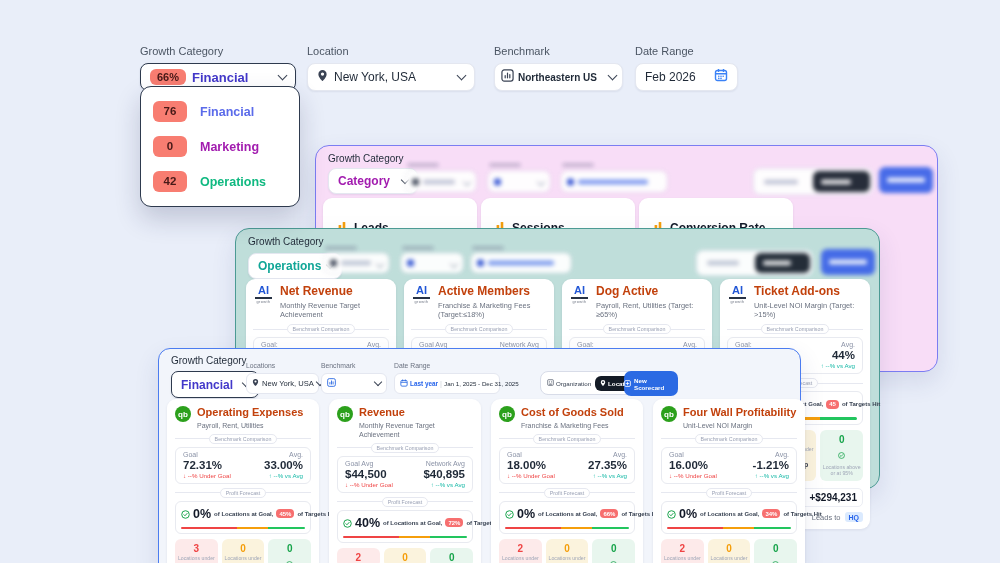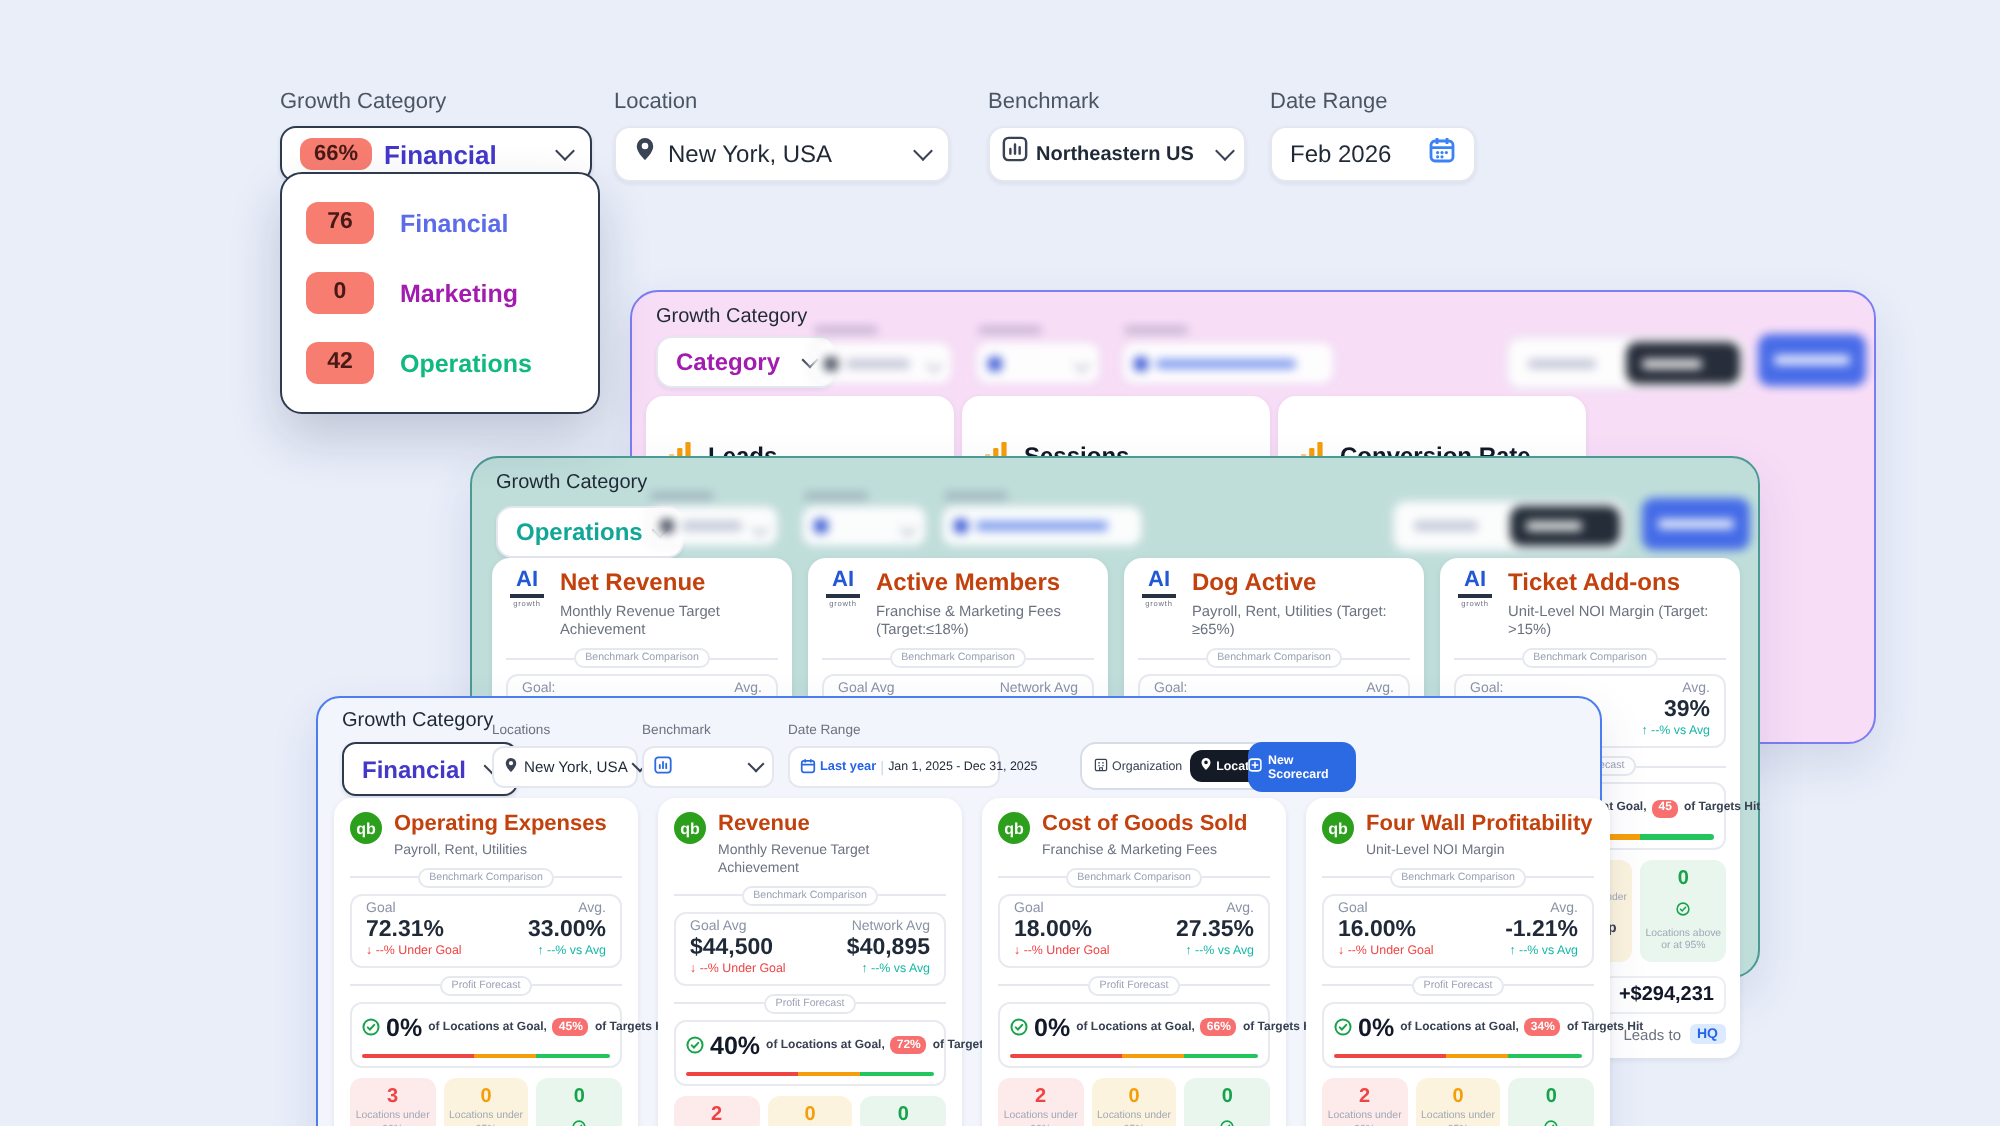--- a/index.html
+++ b/index.html
@@ -448,21 +448,21 @@
           <span class="div-pill">Benchmark Comparison</span>
         </div>
       <div class="stats">
         <div class="s-col">
           <span class="s-label">Goal:</span>
           <span class="s-val">&gt;35%</span>
           <span class="s-under">↓ --% Under Goal</span>
         </div>
         <div class="s-col r">
           <span class="s-label">Avg.</span>
-          <span class="s-val">39%</span>
+          <span class="s-val">44%</span>
           <span class="s-vs">↑ --% vs Avg</span>
         </div>
       </div>
       <div class="divider">
           <span class="div-pill">Profit Forecast</span>
         </div>
       <div class="forecast">
         <div class="fc-row">
           <span><svg width="9" height="9" viewBox="0 0 10 10">
                 <circle cx="5" cy="5" r="4.2" fill="none" stroke="#16a34a" stroke-width="1.1"></circle>

